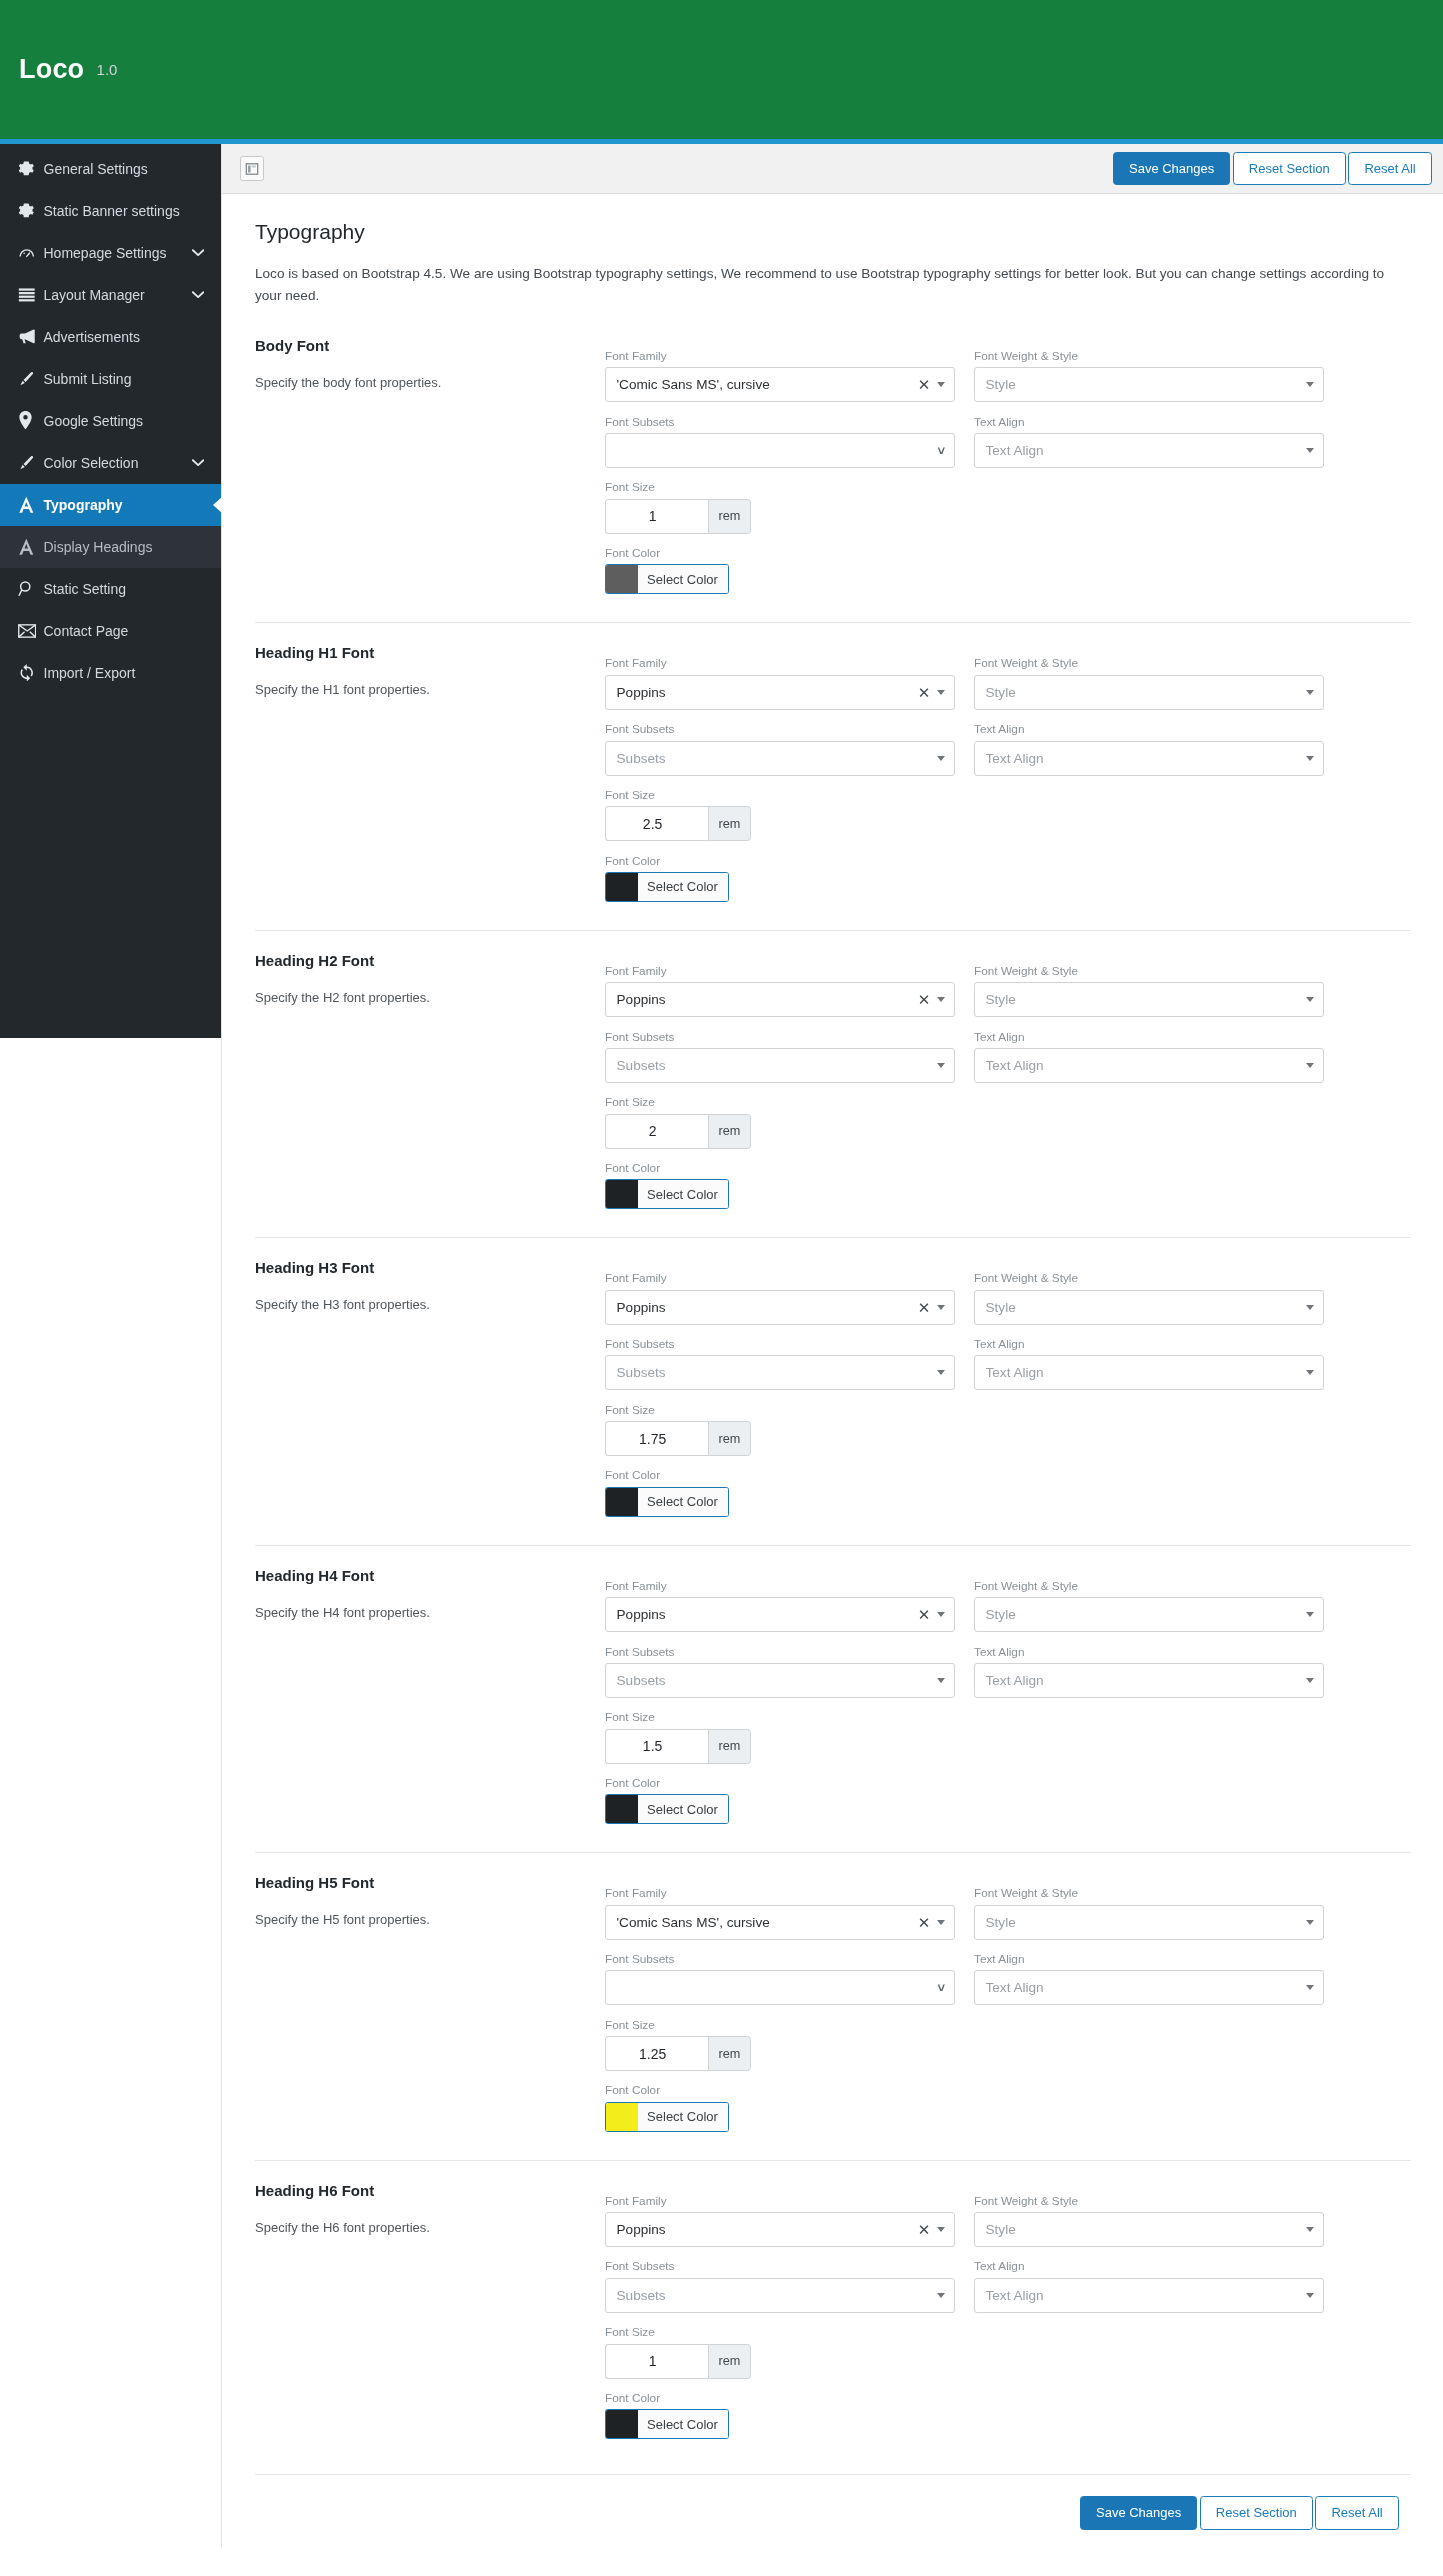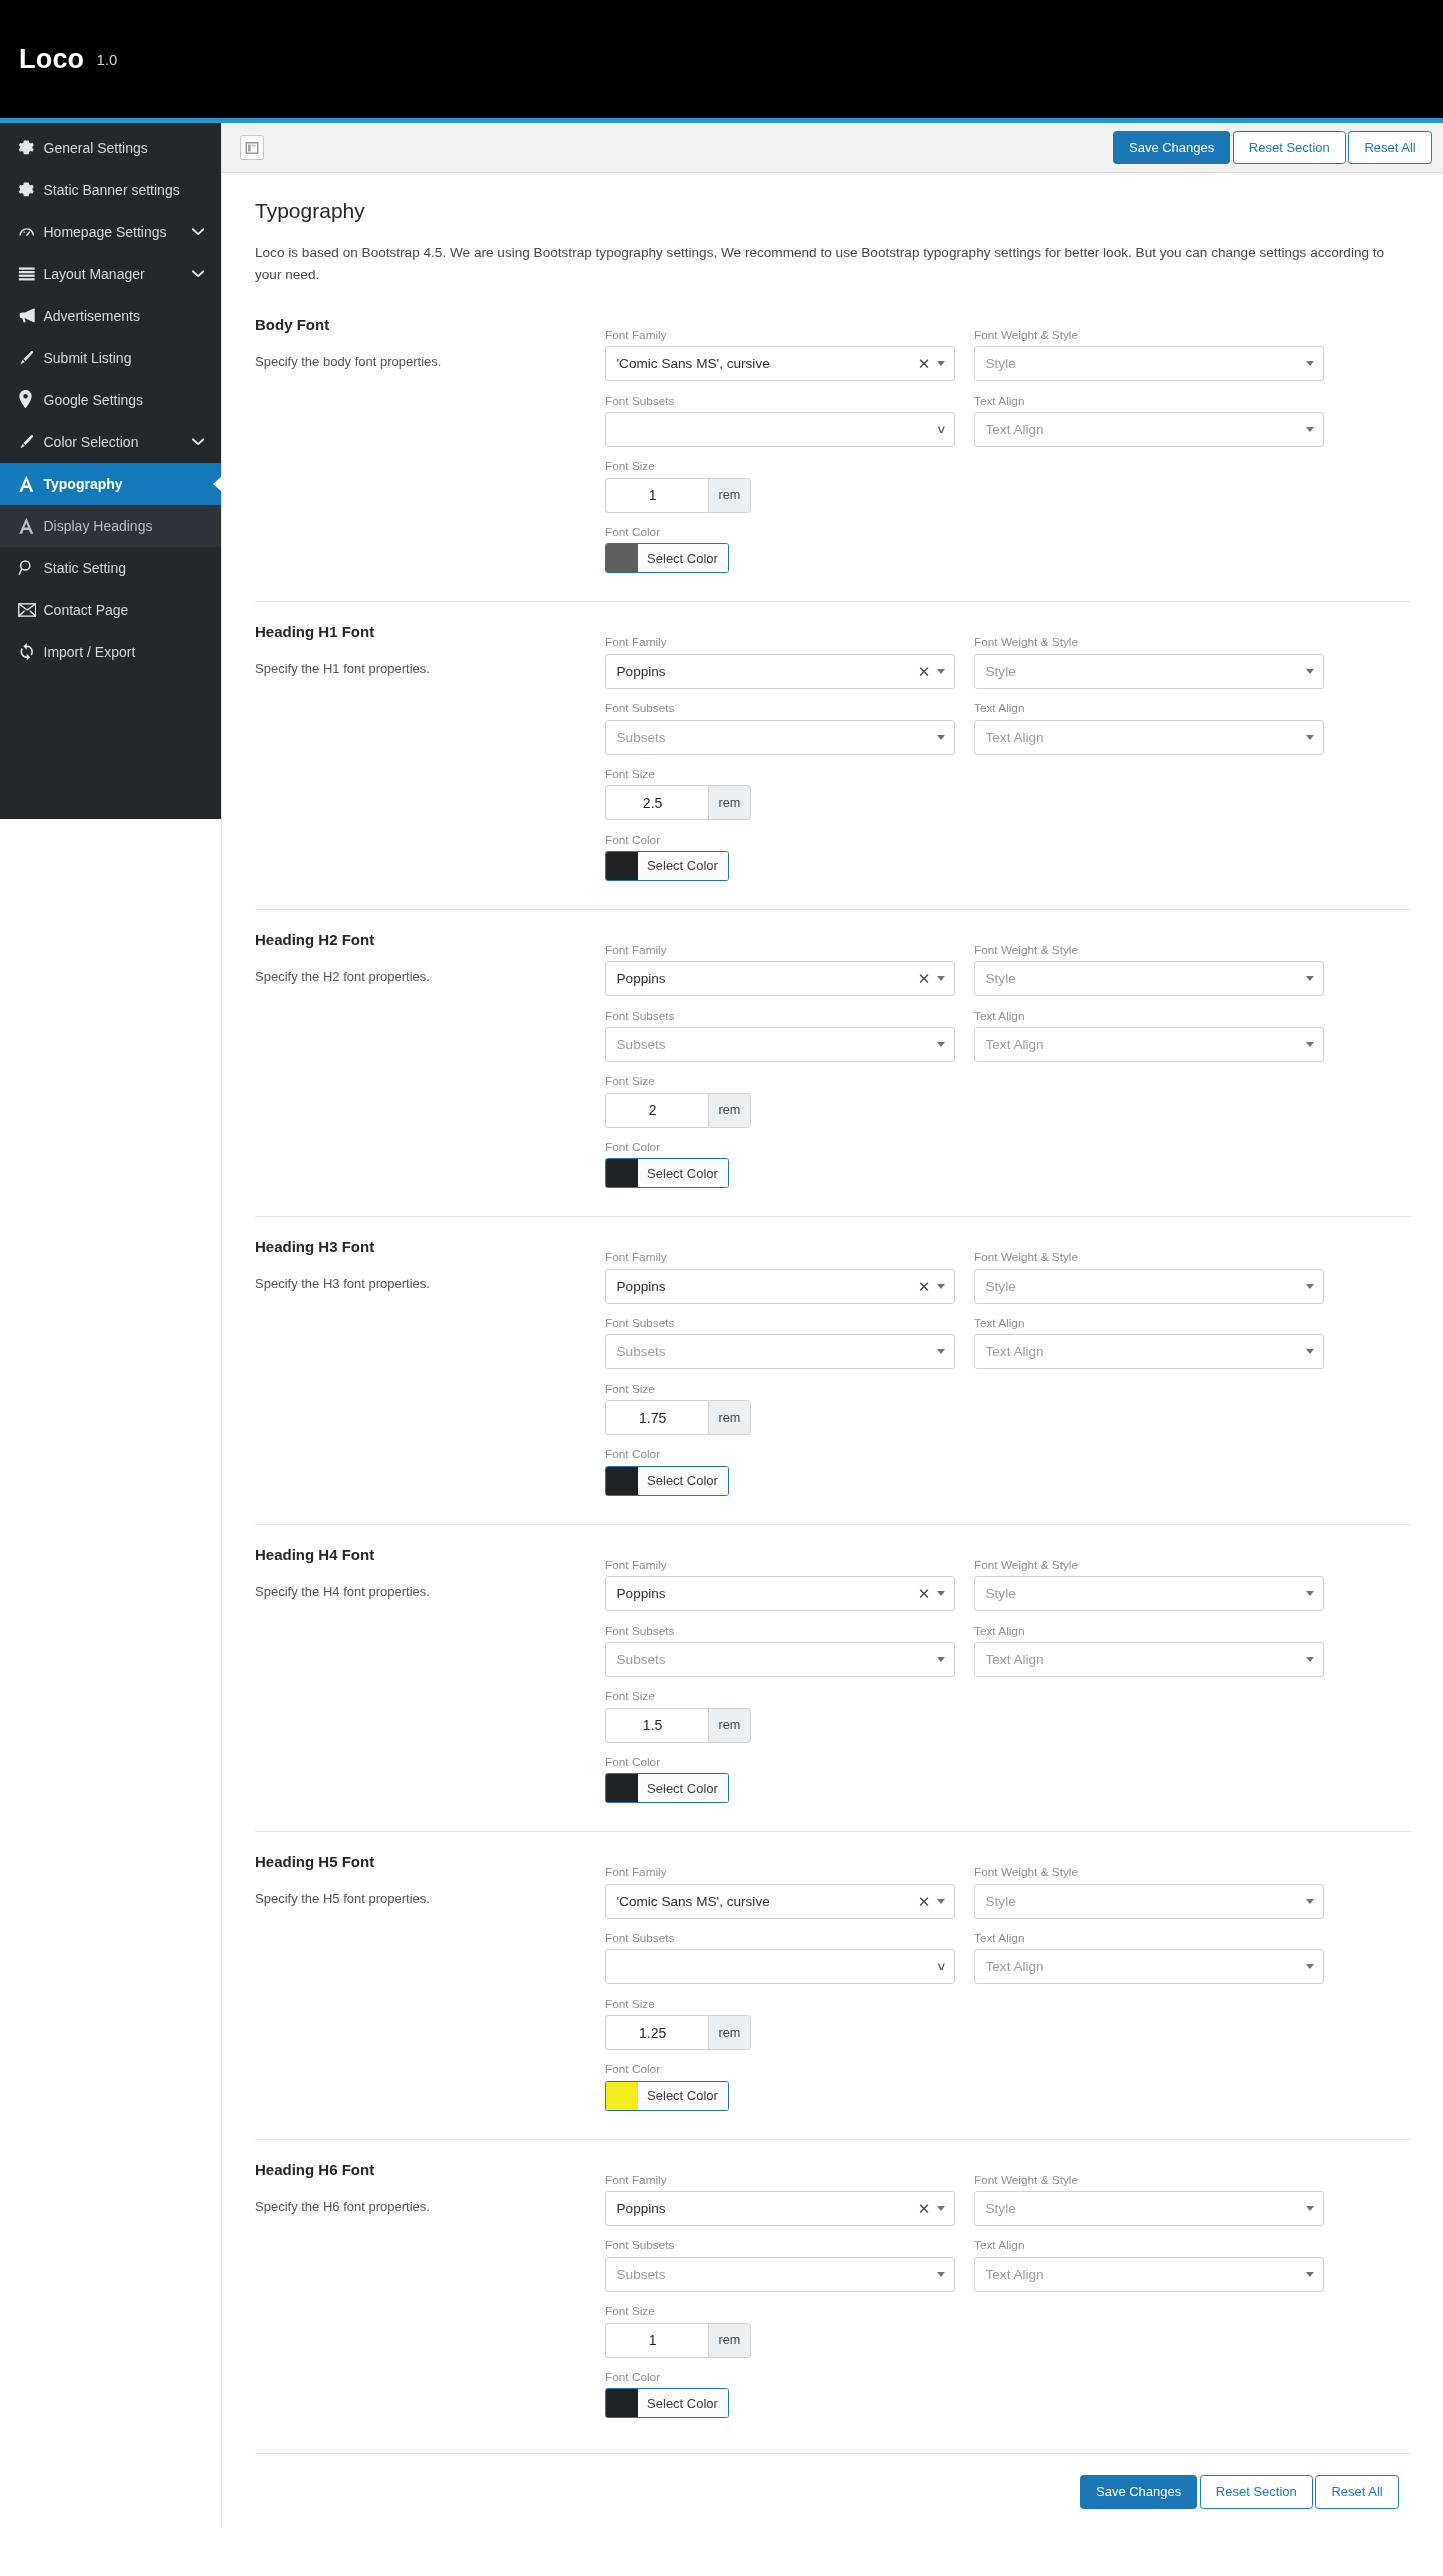--- a/index.html
+++ b/index.html
@@ -6,22 +6,22 @@
   html, body {
     width: 1444px;
     background: #ffffff;
     font-family: "Liberation Sans", sans-serif;
     -webkit-font-smoothing: antialiased;
   }
   body { position: relative; }
 
   
   .topbar {
-    height: 123px;
-    background: #000000;
+    height: 144px;
+    background: #15803d;
     display: flex;
     align-items: center;
     padding-left: 19px;
     border-bottom: 5.3px solid #2196cf;
   }
   .brand-name {
     color: #ffffff;
     font-size: 27px;
     font-weight: 600;
     letter-spacing: 0.2px;
@@ -36,21 +36,21 @@
   
   .shell { display: flex; align-items: flex-start; min-height: 2452px; }
 
   
   .sidebar {
     width: 221px;
     min-width: 221px;
     background: #22282c;
     padding-top: 3.5px;
     align-self: stretch;
-    height: 696px;
+    height: 894px;
   }
   .nav-item {
     display: flex;
     align-items: center;
     height: 42px;
     padding: 0 15.8px 0 17.5px;
     color: #d4d9dd;
     font-size: 14px;
     cursor: pointer;
     position: relative;

